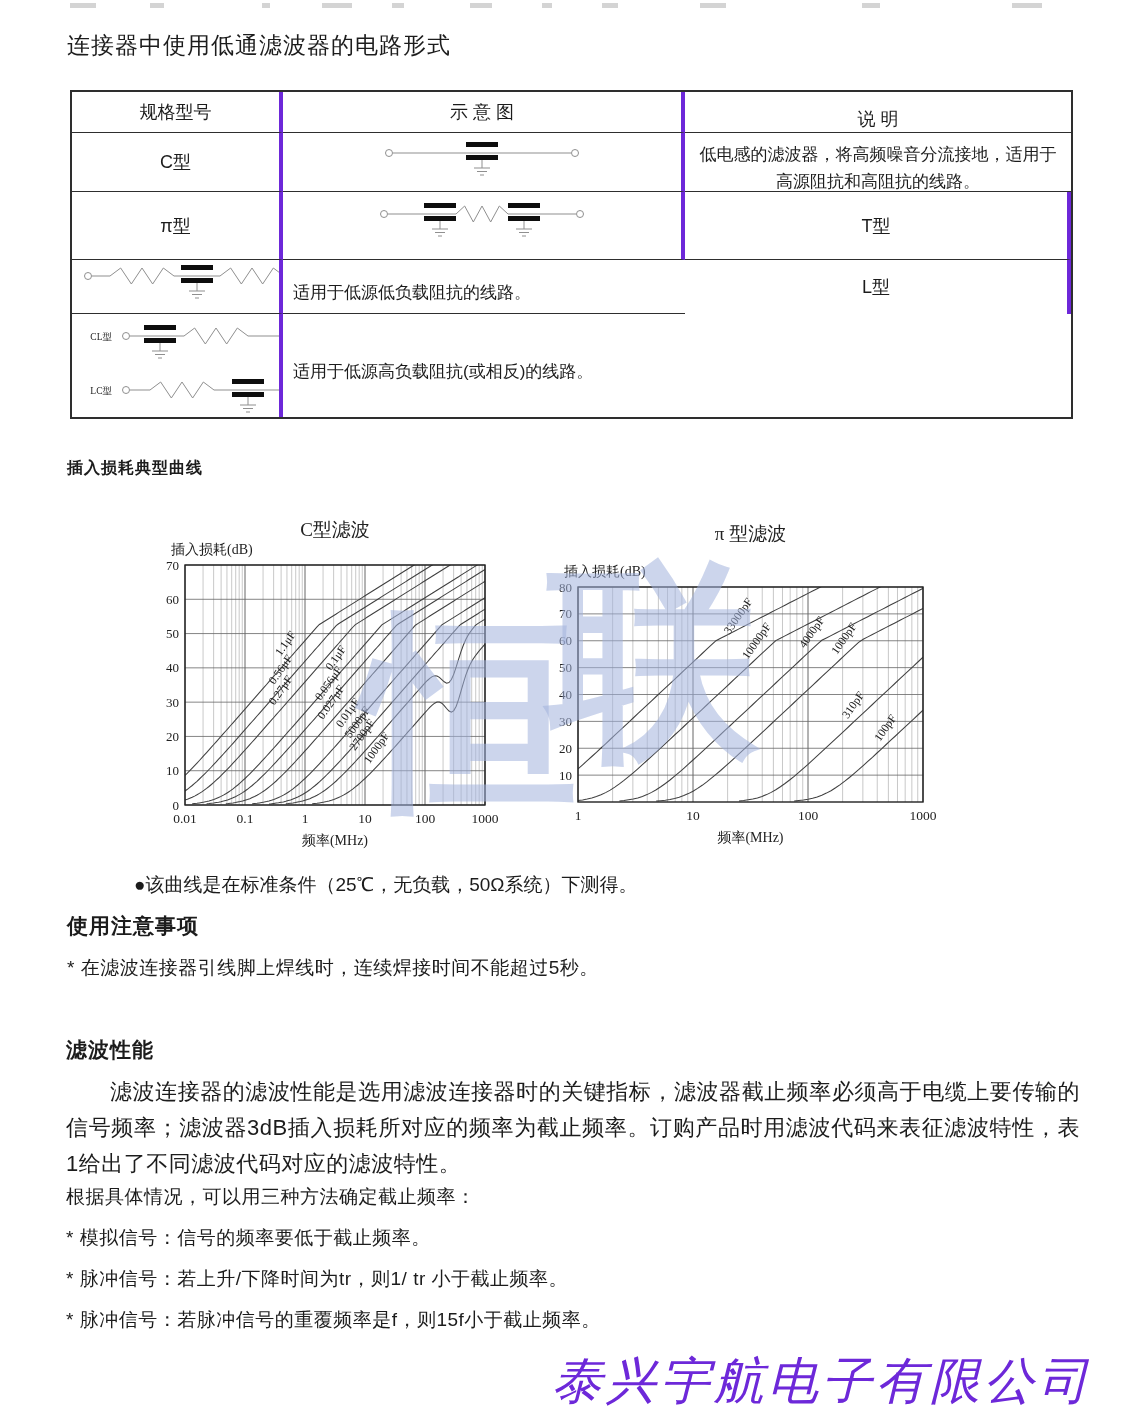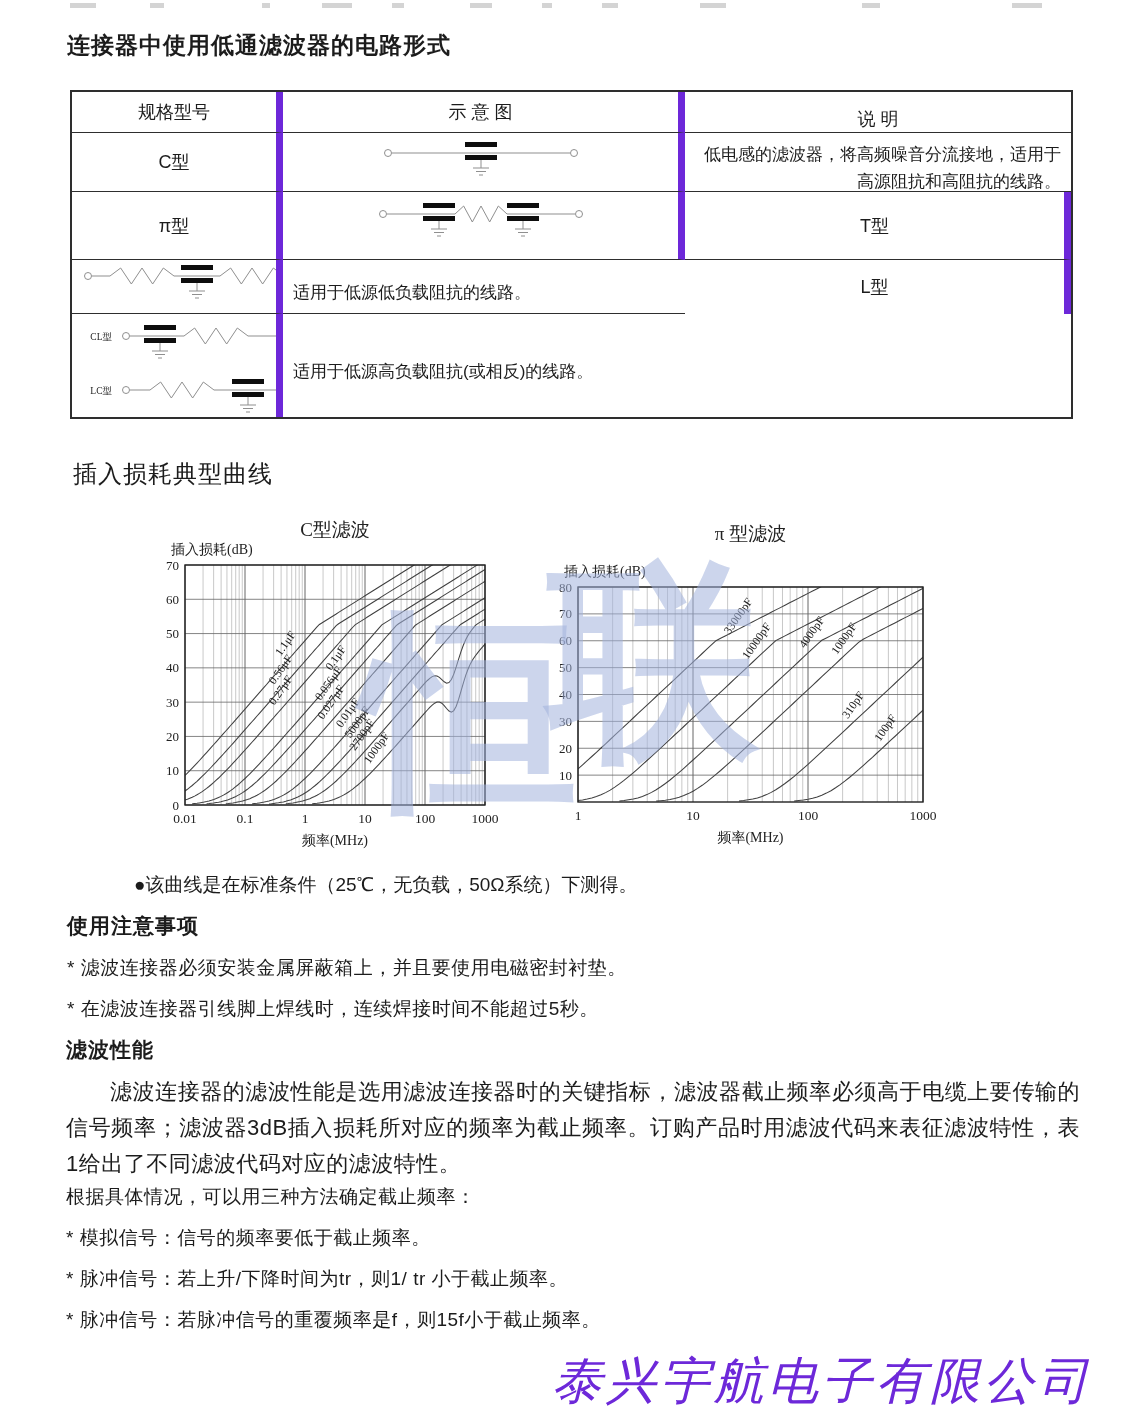--- a/index.html
+++ b/index.html
@@ -3,28 +3,28 @@
 <meta charset="utf-8">
 <style>
   html,body{margin:0;padding:0;}
   body{
     position:relative;width:1121px;height:1424px;background:#ffffff;
     font-family:"Liberation Sans",sans-serif;color:#1c1c1c;overflow:hidden;
   }
   .abs{position:absolute;}
   #topstrip{left:0;top:0;width:1121px;height:12px;}
   #topstrip span{position:absolute;top:3px;height:5px;background:#d4d4d4;display:block;}
-  #doc-title{left:67px;top:30px;font-size:23px;font-weight:700;letter-spacing:1px;}
+  #doc-title{left:67px;top:30px;font-size:23px;font-weight:400;letter-spacing:1px;}
   #spec-table{left:70px;top:90px;}
   .tbl{display:grid;grid-template-columns:211px 402px 386px;grid-template-rows:41px 59px 68px 54px 103px;border:2px solid #2e2e2e;background:#fff;}
-  .tc{border-right:7px solid #6d28d9;border-bottom:1px solid #2e2e2e;display:flex;align-items:center;justify-content:center;font-size:18px;}
+  .tc{border-right:4px solid #6d28d9;border-bottom:1px solid #2e2e2e;display:flex;align-items:center;justify-content:center;font-size:18px;}
   .tc.lastcol{border-right:none;margin-top:13px;}
   .tc.lastrow{border-bottom:none;}
-  .tc.desc{justify-content:flex-start;text-align:right;padding:4px 10px;font-size:17px;line-height:1.55;}
-  #curves-heading{left:73px;top:458px;font-size:24px;font-weight:400;letter-spacing:1px;}
+  .tc.desc{justify-content:flex-start;text-align:center;padding:4px 10px;font-size:17px;line-height:1.55;}
+  #curves-heading{left:67px;top:458px;font-size:16px;font-weight:700;letter-spacing:1px;}
   #chart-c{left:140px;top:512px;}
   #chart-pi{left:550px;top:512px;}
   svg text{font-family:"Liberation Serif",serif;fill:#222;}
   #curve-note{left:134px;top:872px;font-size:19px;}
   #precautions{left:67px;top:912px;width:1000px;}
   #performance{left:66px;top:1036px;width:1014px;}
   .h2{font-size:21px;font-weight:700;letter-spacing:1px;}
   .bullet{font-size:19px;margin-top:15px;letter-spacing:0.5px;}
   #performance p{font-size:22px;line-height:36px;text-indent:2em;margin:10px 0 2px 0;text-align:justify;letter-spacing:0.5px;}
   .intro-line{font-size:19px;margin-top:2px;letter-spacing:0.5px;}
@@ -320,21 +320,20 @@
     <text x="373" y="308" font-size="13.5" text-anchor="middle">1000</text>
     <text x="200.5" y="28" font-size="19" text-anchor="middle">π 型滤波</text>
     <text x="14" y="64" font-size="14">插入损耗(dB)</text>
     <text x="200.5" y="330" font-size="14" text-anchor="middle">频率(MHz)</text>
   </svg>
 
 <div id="curve-note" class="abs">●该曲线是在标准条件（25℃，无负载，50Ω系统）下测得。</div>
 
 <div id="precautions" class="abs">
   <div class="h2">使用注意事项</div>
-  <div class="bullet">* 滤波连接器必须安装金属屏蔽箱上，并且要使用电磁密封衬垫。</div>
   <div class="bullet">* 在滤波连接器引线脚上焊线时，连续焊接时间不能超过5秒。</div>
 </div>
 
 <div id="performance" class="abs">
   <div class="h2">滤波性能</div>
   <p>滤波连接器的滤波性能是选用滤波连接器时的关键指标，滤波器截止频率必须高于电缆上要传输的信号频率；滤波器3dB插入损耗所对应的频率为截止频率。订购产品时用滤波代码来表征滤波特性，表1给出了不同滤波代码对应的滤波特性。</p>
   <div class="intro-line">根据具体情况，可以用三种方法确定截止频率：</div>
   <div class="bullet">* 模拟信号：信号的频率要低于截止频率。</div>
   <div class="bullet">* 脉冲信号：若上升/下降时间为tr，则1/ tr 小于截止频率。</div>
   <div class="bullet">* 脉冲信号：若脉冲信号的重覆频率是f，则15f小于截止频率。</div>

